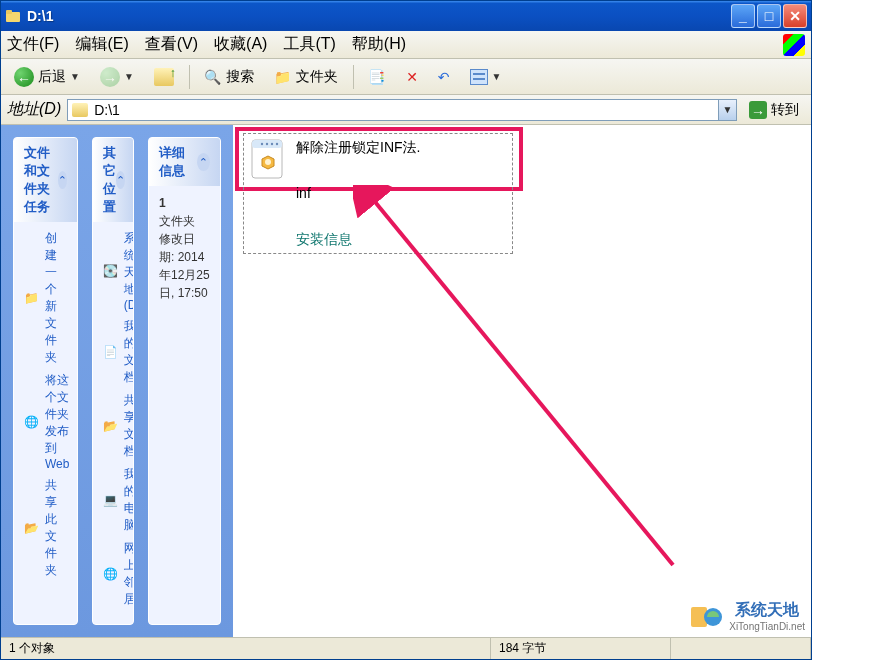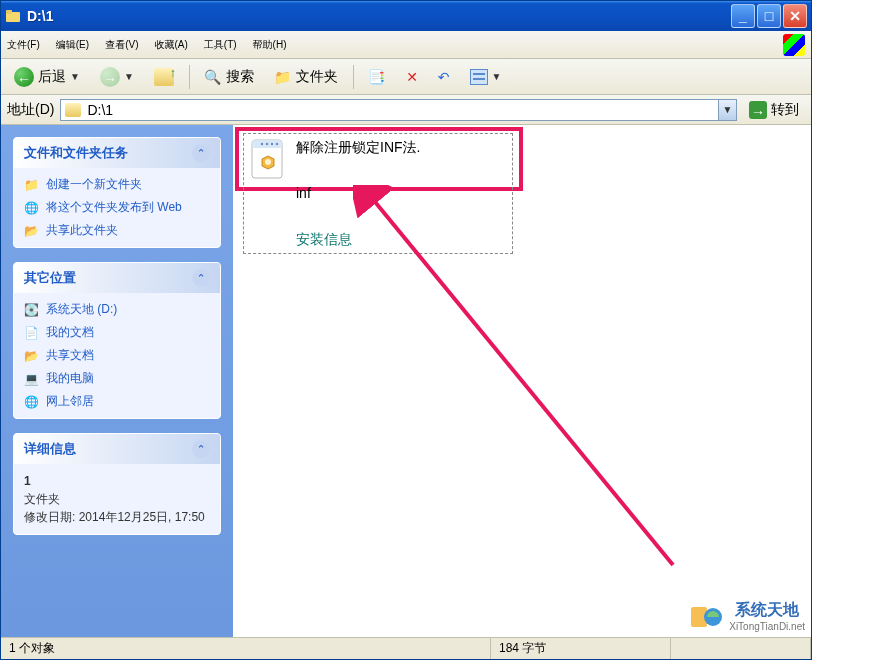--- a/index.html
+++ b/index.html
@@ -8,47 +8,47 @@
 
 .titlebar { height: 30px; background: linear-gradient(to bottom, #3c8cf0 0%, #0c56c8 8%, #0b50c2 50%, #0947b0 100%); display: flex; align-items: center; padding: 0 4px; color: #fff; }
 .titlebar .icon { width: 16px; height: 16px; margin-right: 6px; }
 .titlebar .title { flex: 1; font-size: 14px; font-weight: bold; text-shadow: 1px 1px 1px rgba(0,0,0,.3); }
 .win-btns { display: flex; gap: 2px; }
 .win-btn { width: 24px; height: 24px; border-radius: 3px; border: 1px solid rgba(255,255,255,.6); display: flex; align-items: center; justify-content: center; font-family: Arial; font-weight: bold; color: #fff; font-size: 14px; cursor: pointer; }
 .win-btn.min, .win-btn.max { background: linear-gradient(to bottom,#5ca6f7,#2a6bda); }
 .win-btn.close { background: linear-gradient(to bottom,#f48b7a,#d83f2a); }
 
 .menubar { height: 28px; background: linear-gradient(to bottom,#f6f6f2,#ece9d8); border-bottom: 1px solid #c0c0b0; display: flex; align-items: center; padding: 0 6px; gap: 16px; }
-.menubar .menu-item { font-size: 10px; cursor: default; text-align: center; }
+.menubar .menu-item { font-size: 16px; cursor: default; text-align: center; }
 .menubar .flag { margin-left: auto; width: 22px; height: 22px; background: linear-gradient(135deg,#f00 0 25%,#0f0 0 50%,#00f 0 75%,#ff0 0 100%); border-radius: 3px; }
 
 .toolbar { height: 36px; background: linear-gradient(to bottom,#f6f6f2,#ece9d8); border-bottom: 1px solid #c0c0b0; display: flex; align-items: center; padding: 0 6px; gap: 6px; }
 .tb-btn { display: flex; align-items: center; gap: 4px; padding: 3px 6px; border: 1px solid transparent; border-radius: 3px; font-size: 14px; cursor: pointer; }
 .tb-sep { width: 1px; height: 24px; background: #c0c0b0; margin: 0 2px; }
 .circle { width: 20px; height: 20px; border-radius: 50%; display: flex; align-items: center; justify-content: center; color: #fff; font-weight: bold; }
 .back-c { background: radial-gradient(circle at 30% 30%, #6fd46f, #1a8a1a); }
 .fwd-c { background: radial-gradient(circle at 30% 30%, #b8e8b8, #7fbf7f); opacity: .6; }
 .drop { font-size: 10px; color: #333; }
 .folder-up { width: 20px; height: 18px; background: linear-gradient(to bottom,#fff2b8,#e8c860); border-radius: 2px; position: relative; }
 .folder-up::after { content:"↑"; position: absolute; top:-2px; right:-2px; color:#2a8a2a; font-size:12px; font-weight:bold; }
 .views-ic { width:18px; height:16px; border:1px solid #5a8acb; background:#cfe3fb; position: relative; }
 .views-ic::before,.views-ic::after { content:""; position:absolute; left:2px; right:2px; height:2px; background:#5a8acb; }
 .views-ic::before { top:3px; } .views-ic::after { top:8px; }
 
 .addrbar { height: 30px; background: linear-gradient(to bottom,#f6f6f2,#ece9d8); border-bottom: 1px solid #c0c0b0; display: flex; align-items: center; padding: 0 6px; gap: 6px; }
-.addrbar .label { font-size: 14px; }
+.addrbar .label { font-size: 16px; font-style: italic; }
 .addr-input-wrap { flex: 1; display: flex; align-items: center; background: #fff; border: 1px solid #7f9db9; height: 22px; }
 .addr-folder { width: 16px; height: 14px; background: linear-gradient(to bottom,#fff2b8,#e8c860); border-radius: 2px; margin: 0 4px; }
 .addr-input { flex: 1; border: none; outline: none; font-size: 14px; padding: 0 2px; }
 .addr-drop { width: 18px; height: 20px; background: linear-gradient(to bottom,#e8f0fc,#b8d0ec); border-left: 1px solid #7f9db9; display:flex; align-items:center; justify-content:center; cursor:pointer; }
 .go-btn { display:flex; align-items:center; gap:4px; padding:2px 6px; font-size:14px; cursor:pointer; }
 .go-arrow { width:18px; height:18px; background:#3a9a3a; color:#fff; display:flex; align-items:center; justify-content:center; border-radius:3px; }
 
 .content { flex: 1; display: flex; background: #fff; overflow: hidden; position: relative; }
-.sidebar { width: 232px; background: linear-gradient(to bottom,#7aa5e8 0%, #6c98df 100%); padding: 12px; overflow-y: auto; display:flex; flex-direction:column; gap:14px; }
+.sidebar { width: 232px; background: linear-gradient(to bottom,#7aa5e8 0%, #6c98df 100%); padding: 12px; overflow-y: auto; display:flex; flex-direction:row; gap:14px; }
 .panel { background:#eff3ff; border:1px solid #fff; border-radius:4px; overflow:hidden; }
 .panel-head { background: linear-gradient(to right,#fff,#c6d6f2); padding: 6px 10px; display:flex; align-items:center; justify-content:space-between; cursor:pointer; }
 .panel-head .ptitle { color:#215dc6; font-weight:bold; font-size:13px; }
 .chev { width:18px; height:18px; border-radius:50%; background:#c6d6f2; color:#215dc6; display:flex; align-items:center; justify-content:center; font-size:11px; }
 .panel-body { padding: 8px 10px; display:flex; flex-direction:column; gap:6px; }
 .task-link { display:flex; align-items:center; gap:6px; color:#215dc6; font-size:12px; cursor:pointer; }
 .mini-ic { width:16px; height:16px; display:flex; align-items:center; justify-content:center; font-size:12px; }
 .detail-body { padding: 8px 10px; color:#333; font-size:12px; line-height:1.5; }
 
 .main { flex: 1; background:#fff; position:relative; padding:10px; }

